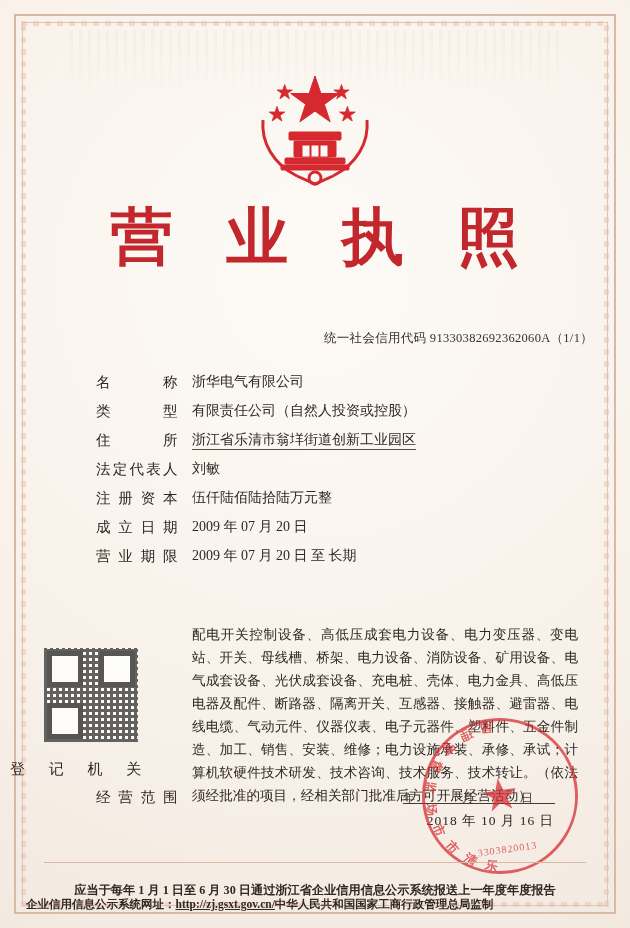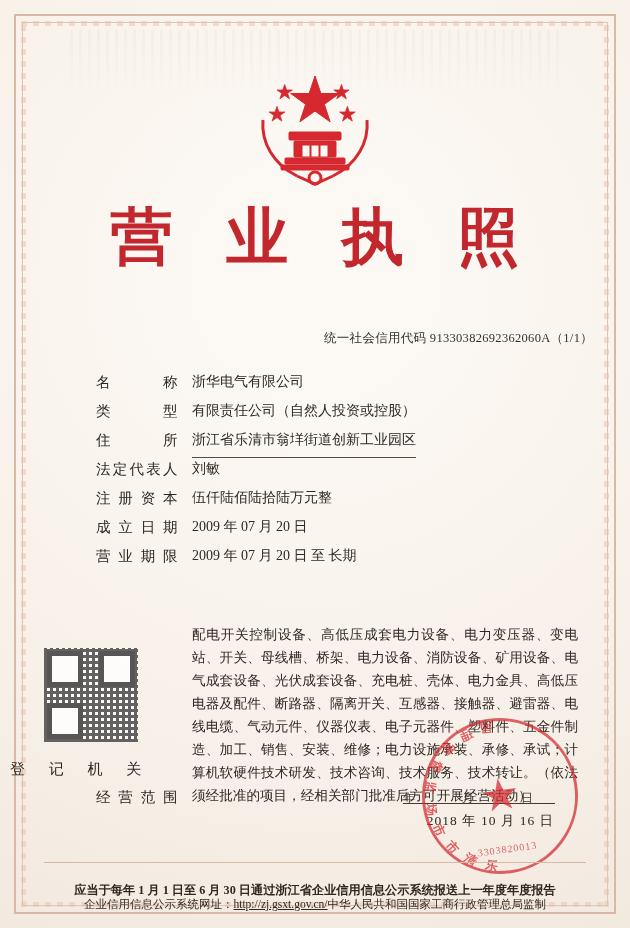--- a/index.html
+++ b/index.html
@@ -97,21 +97,21 @@
     padding-right:14px;
     box-sizing:border-box;
     line-height:20px;
   }
   .row-value{
     flex:1;
     font-size:14px;
     line-height:20px;
     color:#2f2722;
   }
-  .row-value .u{ border-bottom:1px solid #5a4a40; padding-bottom:10px;}
+  .row-value .u{ border-bottom:1px solid #5a4a40; padding-bottom:2px;}
   .scope{
     flex:1;
     font-size:13.6px;
     line-height:23px;
     color:#2f2722;
     text-align:justify;
     margin-top:48px;
   }
 
   
@@ -187,23 +187,24 @@
     position:absolute;left:44px;right:44px;top:862px;
     text-align:center;
     font-size:12.2px;
     color:#2f2722;
     border-top:1px solid #d9b9a6;
     padding-top:19px;
     font-weight:bold;
   }
   .footer{
     position:absolute;left:26px;right:26px;bottom:16px;
-    display:flex;justify-content:center;align-items:flex-end;
+    display:flex;justify-content:flex-start;align-items:flex-end;
     font-size:11.5px;
     color:#2f2722;
+    font-weight:bold;
   }
   .footer .url{ text-decoration:underline; }
 </style>
 </head>
 <body>
 
 <div class="page">
 
   <div class="frame-outer"></div>
   <div class="frame-pattern"></div>

